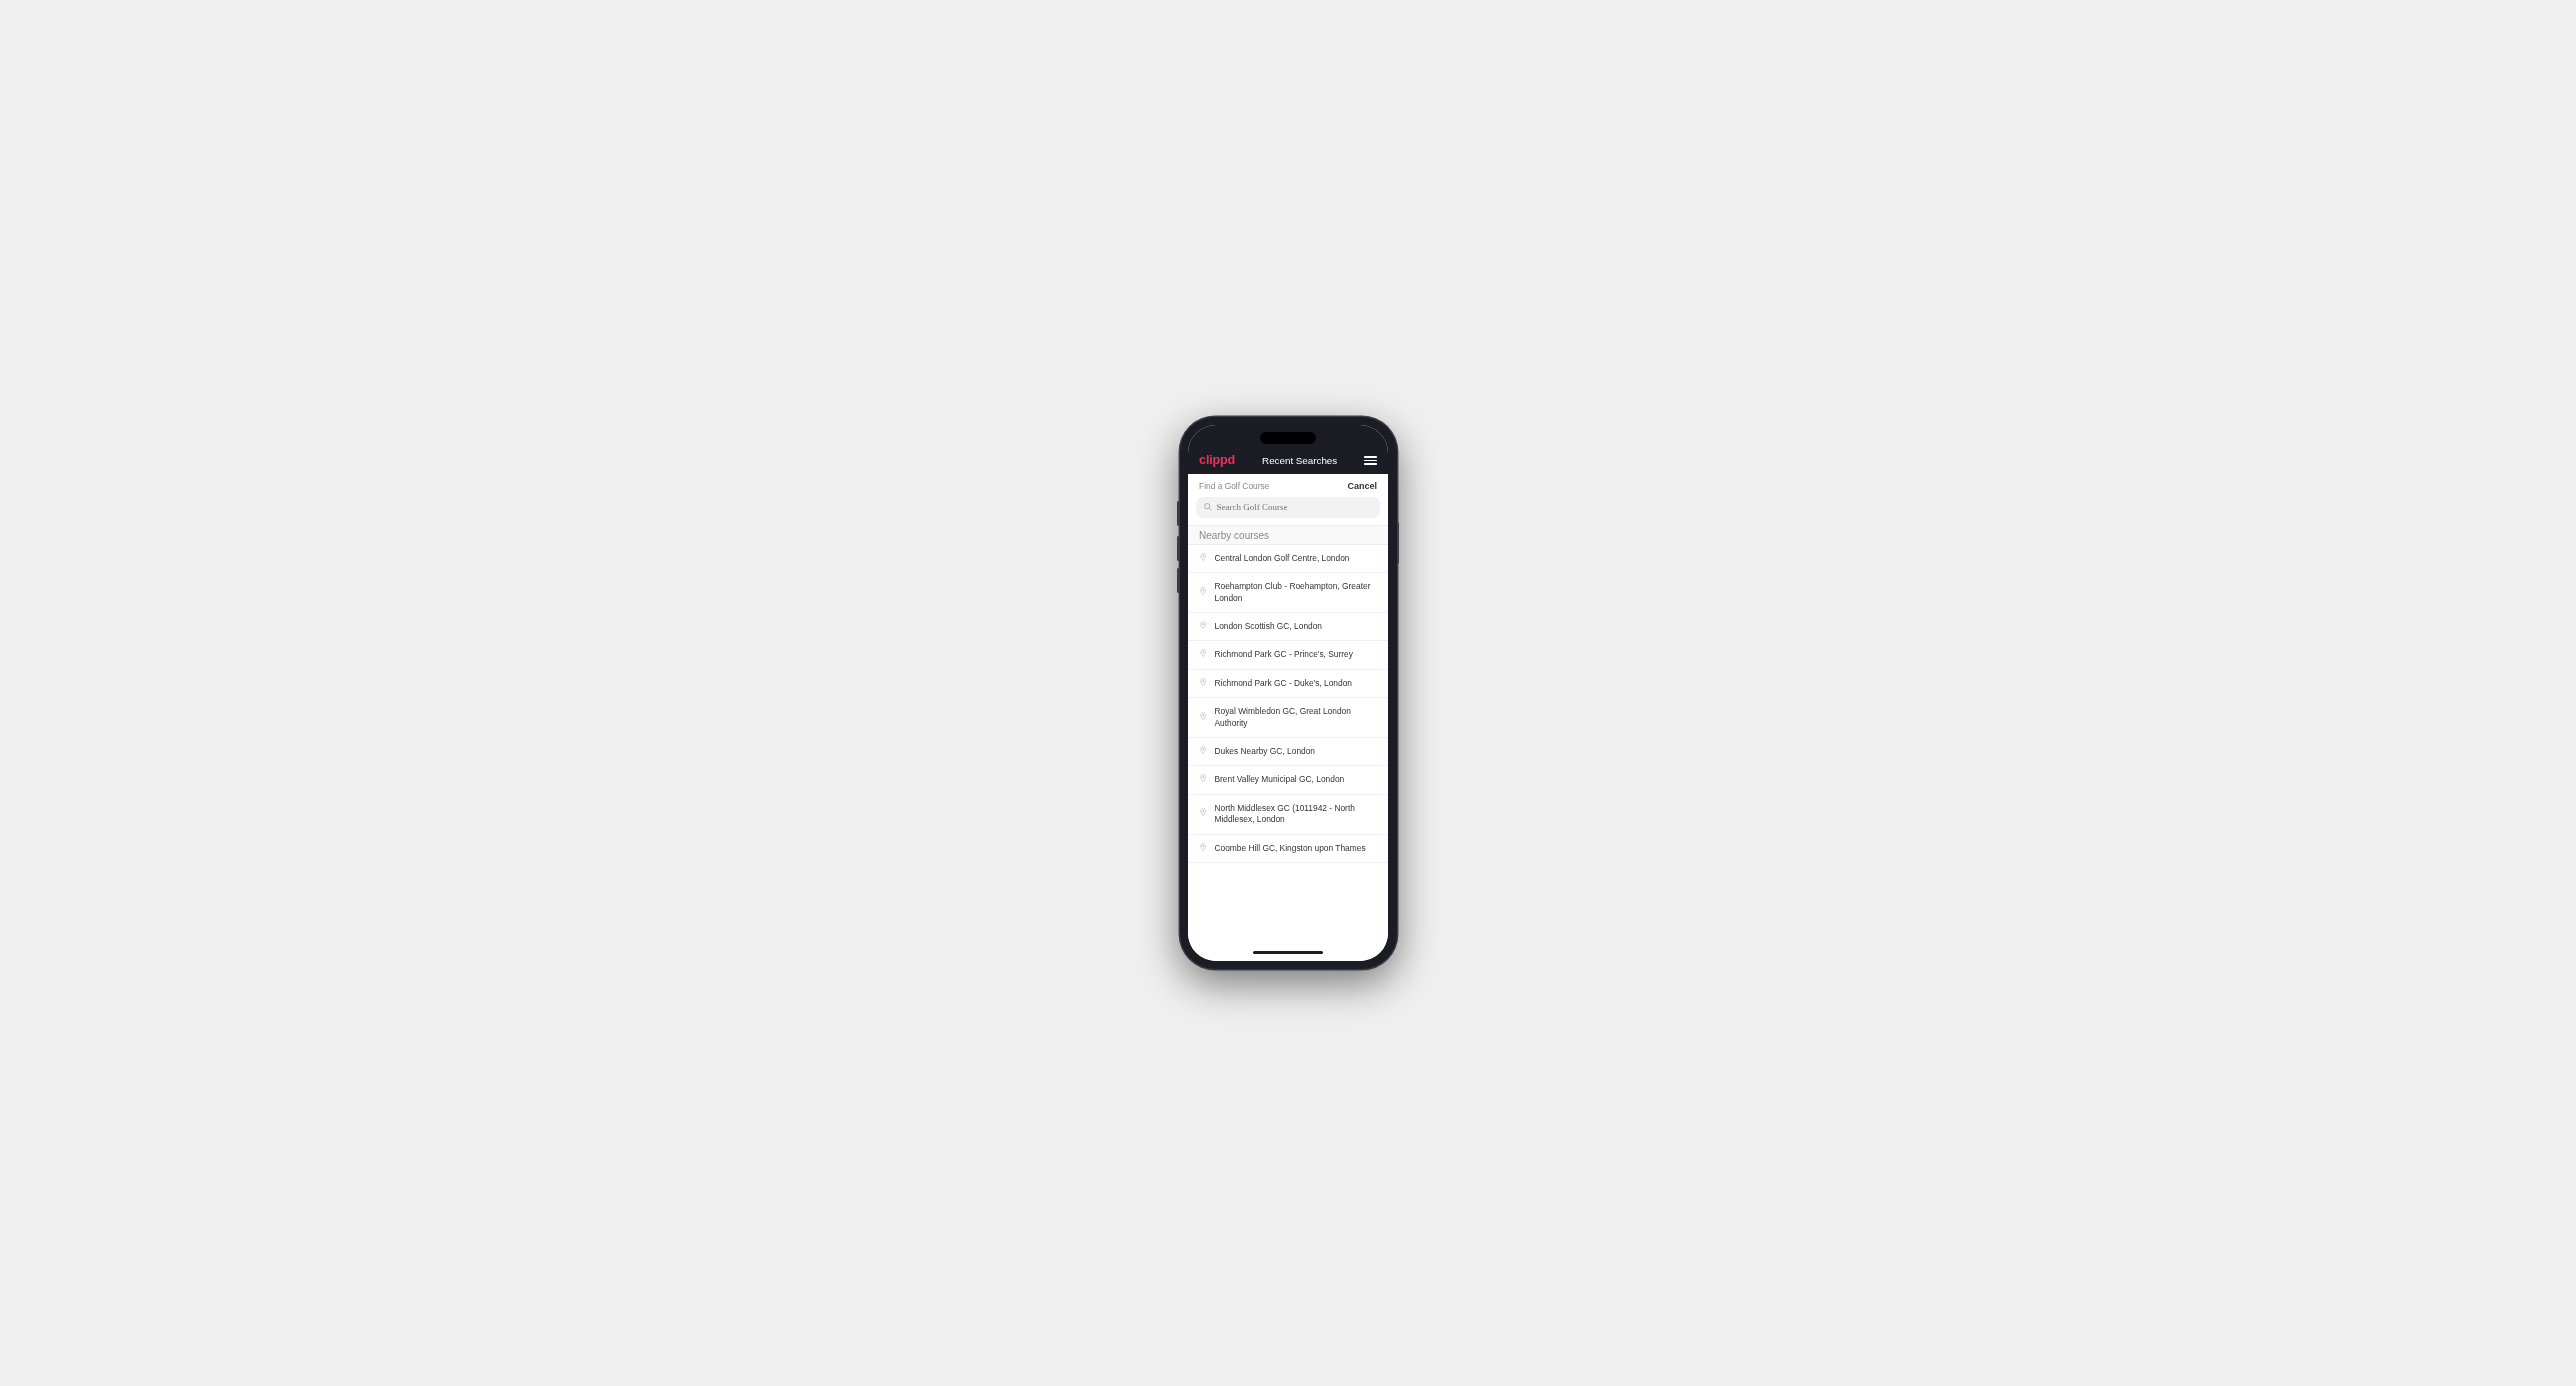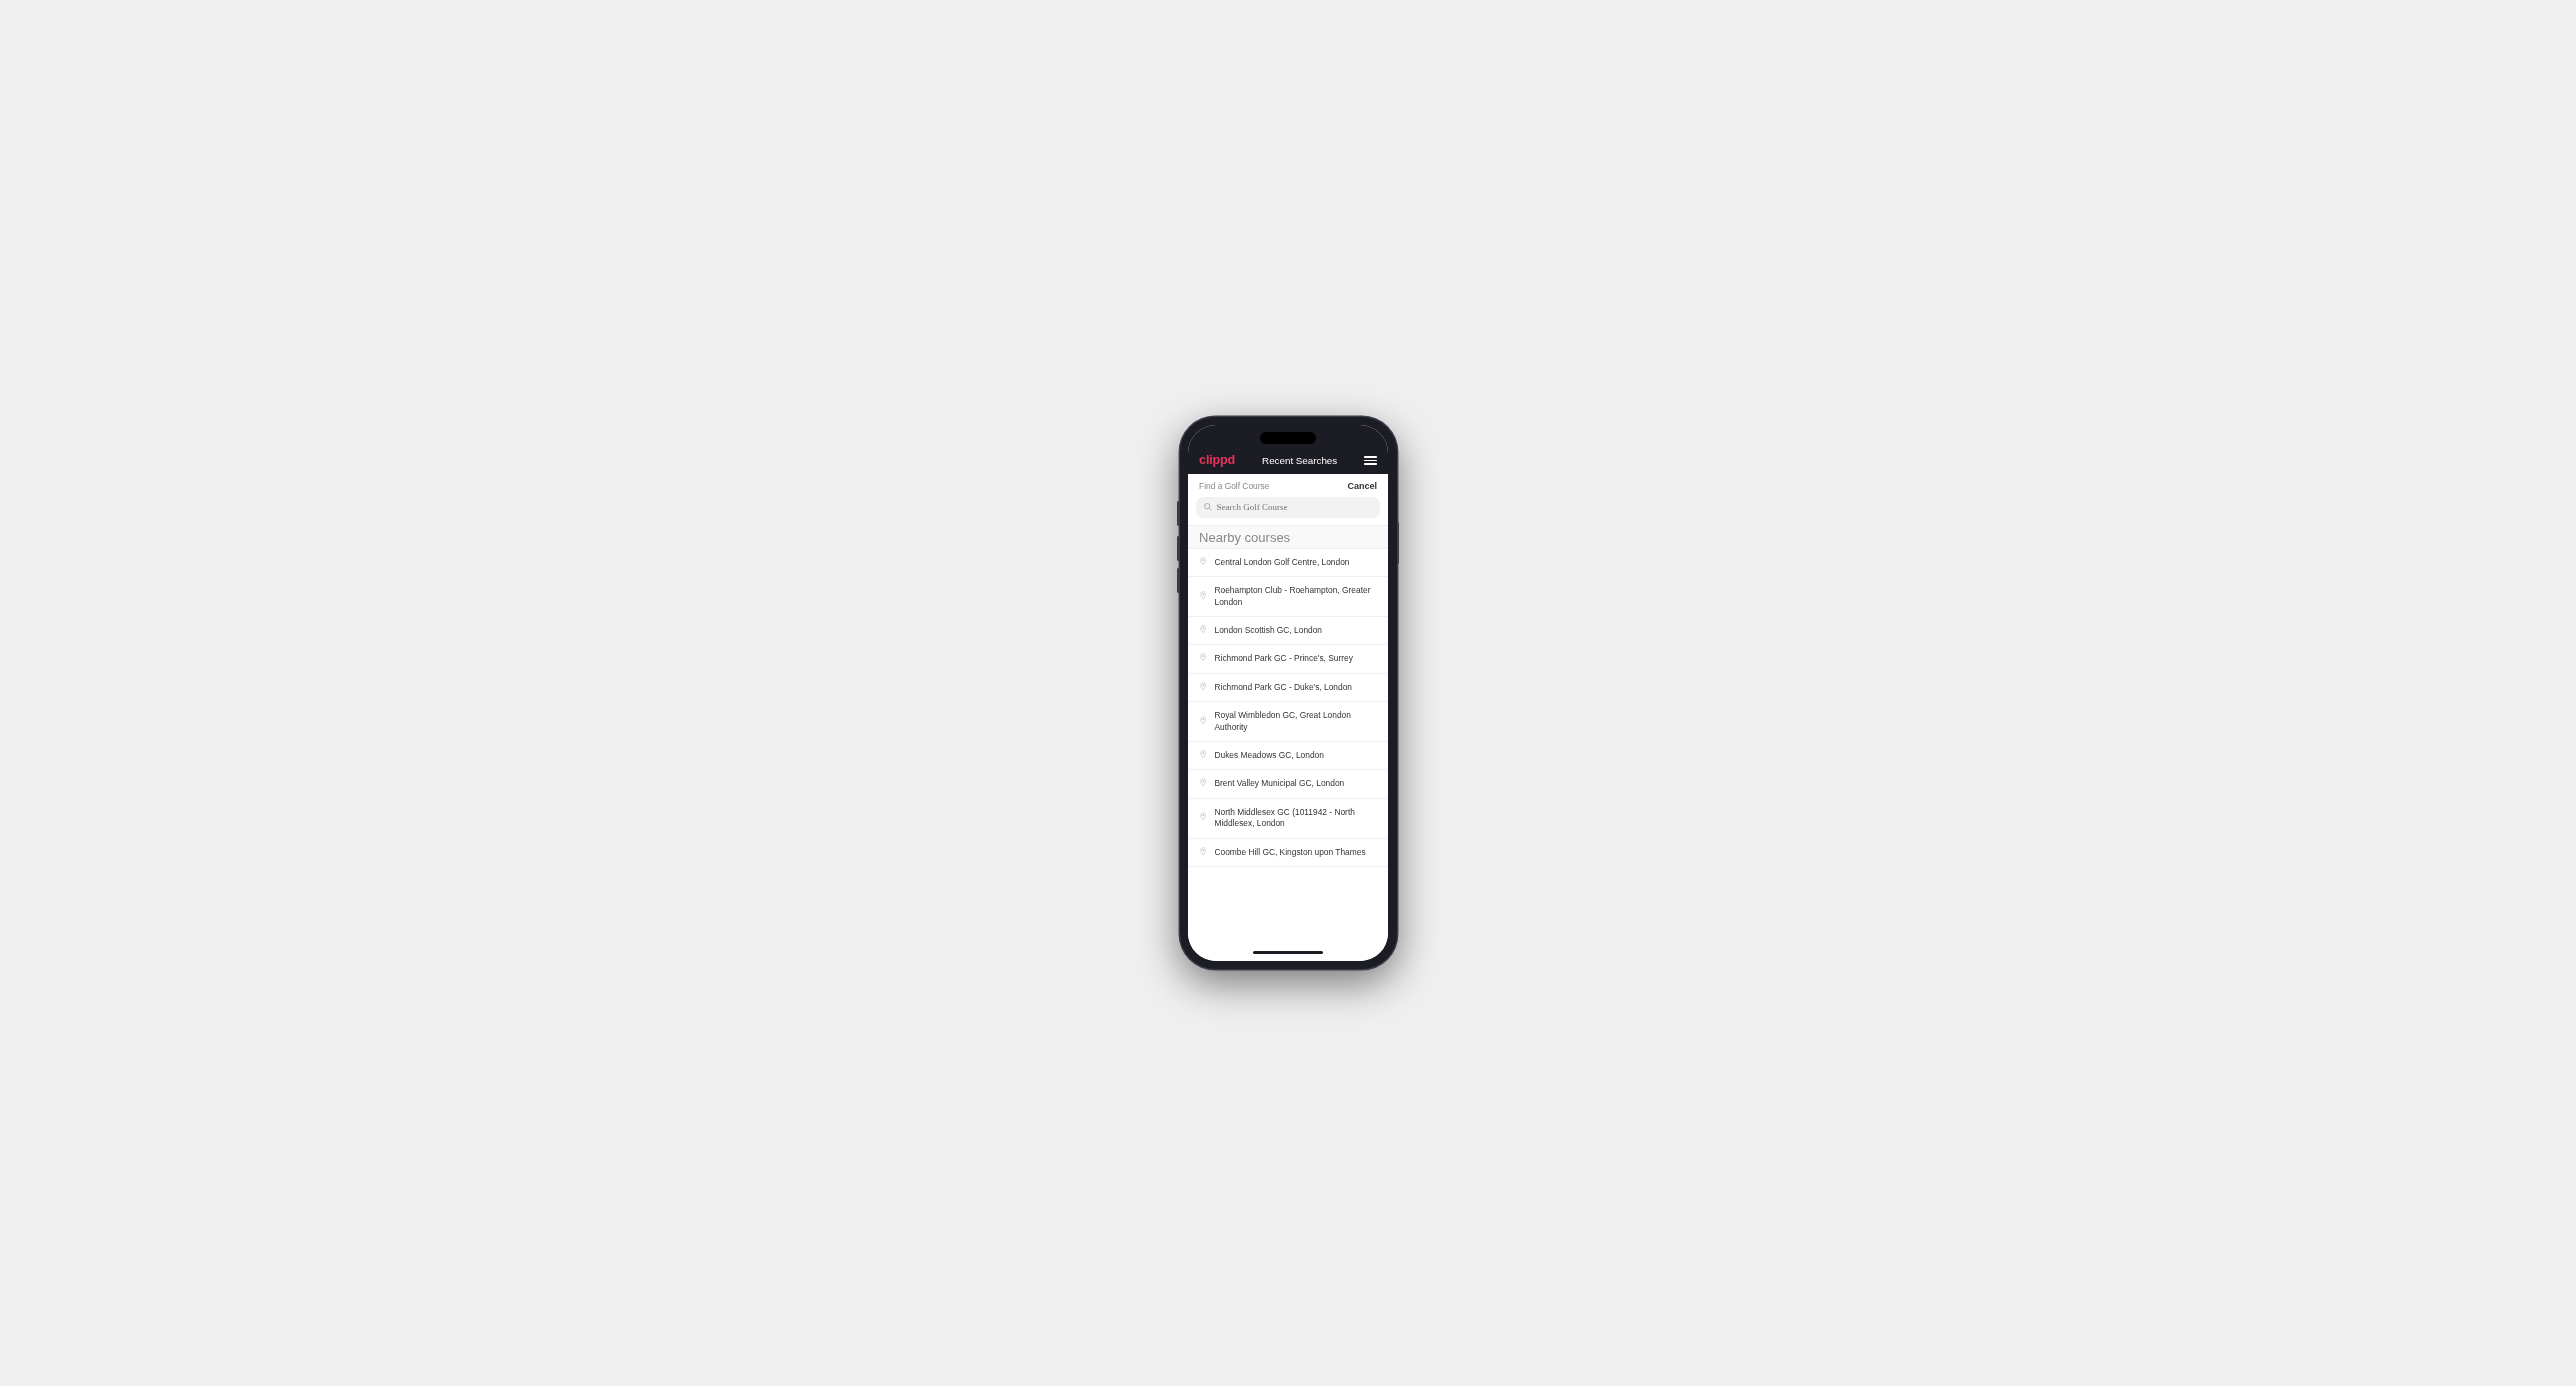--- a/index.html
+++ b/index.html
@@ -169,21 +169,21 @@
       border: none;
       outline: none;
       font-size: 9px;
       color: #aaa;
       width: 100%;
       font-family: Liberation Serif, serif;
     }
 
     
     .nearby-label {
-      font-size: 13px;
+      font-size: 10px;
       color: #888;
       padding: 4.2px 11.2px 2.8px;
       background: #f9f9f9;
       border-top: 0.7px solid #eee;
       border-bottom: 0.7px solid #eee;
       flex-shrink: 0;
     }
 
     .courses-list {
       overflow-y: auto;
@@ -305,21 +305,21 @@
       <path d="M12 2C8.13 2 5 5.13 5 9c0 5.25 7 13 7 13s7-7.75 7-13c0-3.87-3.13-7-7-7z"></path>
       <circle cx="12" cy="9" r="2.5" fill="#bbb" stroke="none"></circle>
     </svg></span>
             <span class="course-name">Royal Wimbledon GC, Great London Authority</span>
           </div>
           <div class="course-item">
             <span><svg width="8.4" height="9.8" viewBox="0 0 24 28" fill="none" stroke="#bbb" stroke-width="2">
       <path d="M12 2C8.13 2 5 5.13 5 9c0 5.25 7 13 7 13s7-7.75 7-13c0-3.87-3.13-7-7-7z"></path>
       <circle cx="12" cy="9" r="2.5" fill="#bbb" stroke="none"></circle>
     </svg></span>
-            <span class="course-name">Dukes Meadows GC, London</span>
+            <span class="course-name">Dukes Nearby GC, London</span>
           </div>
           <div class="course-item">
             <span><svg width="8.4" height="9.8" viewBox="0 0 24 28" fill="none" stroke="#bbb" stroke-width="2">
       <path d="M12 2C8.13 2 5 5.13 5 9c0 5.25 7 13 7 13s7-7.75 7-13c0-3.87-3.13-7-7-7z"></path>
       <circle cx="12" cy="9" r="2.5" fill="#bbb" stroke="none"></circle>
     </svg></span>
             <span class="course-name">Brent Valley Municipal GC, London</span>
           </div>
           <div class="course-item">
             <span><svg width="8.4" height="9.8" viewBox="0 0 24 28" fill="none" stroke="#bbb" stroke-width="2">

